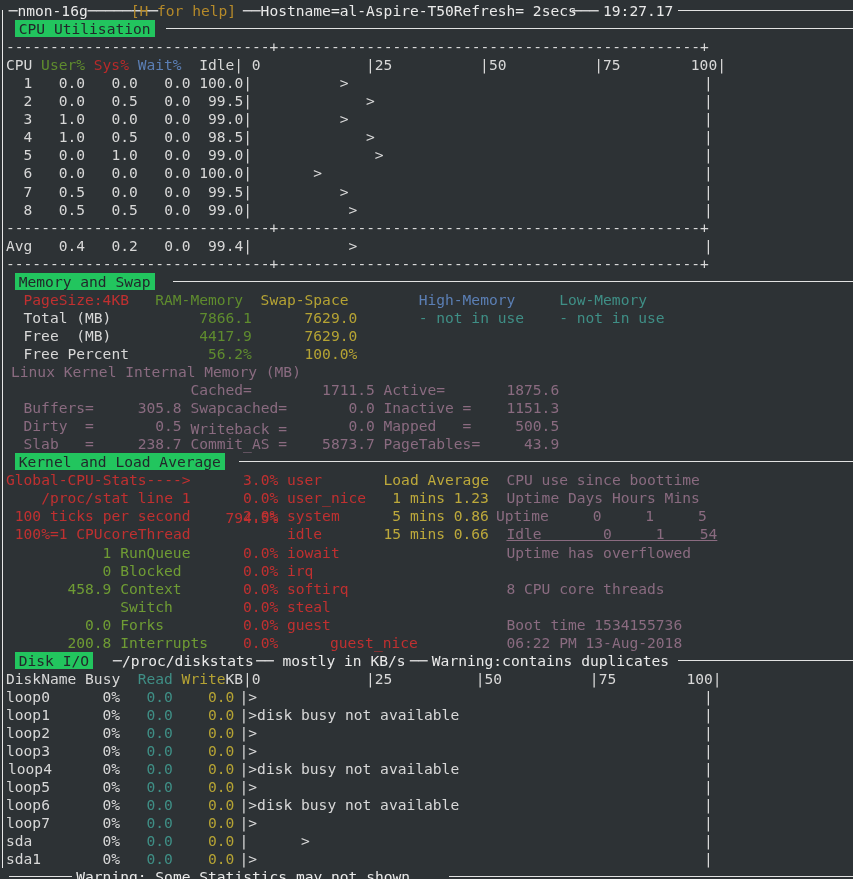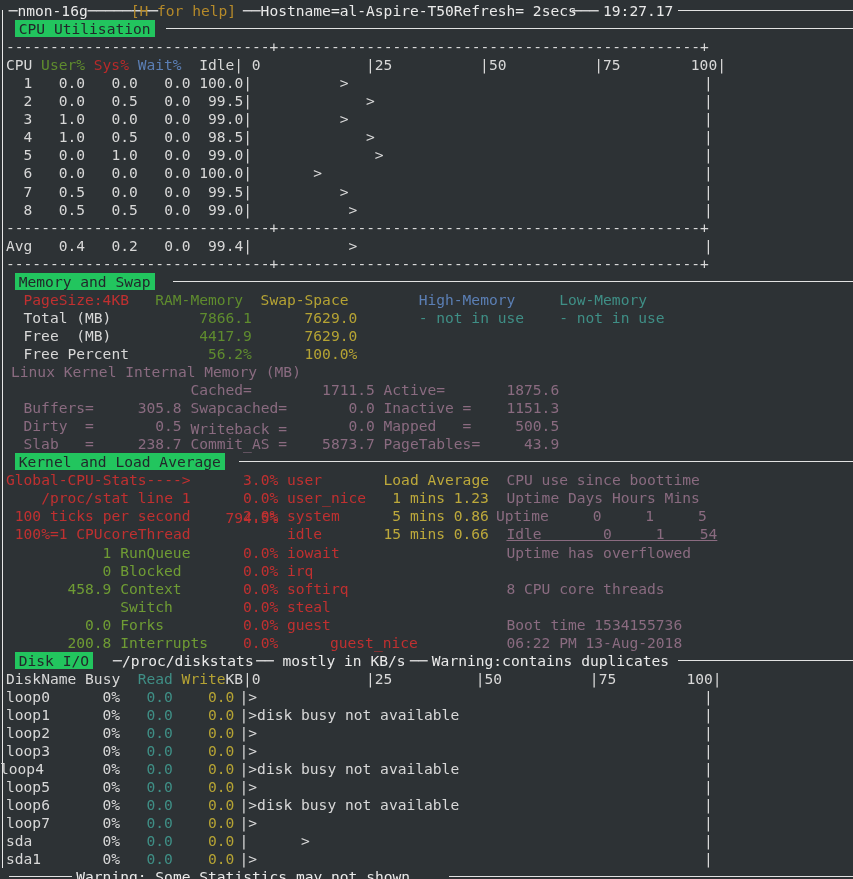--- a/index.html
+++ b/index.html
@@ -228,21 +228,21 @@
       <div class="row w" style="left: 239.55px; top: 724px;">|</div>
       <div class="row w" style="left: 248.33px; top: 724px;">&gt;</div>
       <div class="row w" style="left: 704.01px; top: 724px;">|</div>
       <div class="row w" style="left: 6px; top: 742.05px;">loop3    </div>
       <div class="row w" style="left: 85.02px; top: 742.05px;">  0%</div>
       <div class="row cyn" style="left: 128.92px; top: 742.05px;">  0.0</div>
       <div class="row yel" style="left: 190.38px; top: 742.05px;">  0.0</div>
       <div class="row w" style="left: 239.55px; top: 742.05px;">|</div>
       <div class="row w" style="left: 248.33px; top: 742.05px;">&gt;</div>
       <div class="row w" style="left: 704.01px; top: 742.05px;">|</div>
-      <div class="row w" style="left: 0; top: 760.1px;">loop4    </div>
+      <div class="row w" style="left: 8px; top: 760.1px;">loop4    </div>
       <div class="row w" style="left: 85.02px; top: 760.1px;">  0%</div>
       <div class="row cyn" style="left: 128.92px; top: 760.1px;">  0.0</div>
       <div class="row yel" style="left: 190.38px; top: 760.1px;">  0.0</div>
       <div class="row w" style="left: 239.55px; top: 760.1px;">|</div>
       <div class="row w" style="left: 248.33px; top: 760.1px;">&gt;</div>
       <div class="row w" style="left: 257.11px; top: 760.1px;">disk busy not available</div>
       <div class="row w" style="left: 704.01px; top: 760.1px;">|</div>
       <div class="row w" style="left: 6px; top: 778.15px;">loop5    </div>
       <div class="row w" style="left: 85.02px; top: 778.15px;">  0%</div>
       <div class="row cyn" style="left: 128.92px; top: 778.15px;">  0.0</div>

